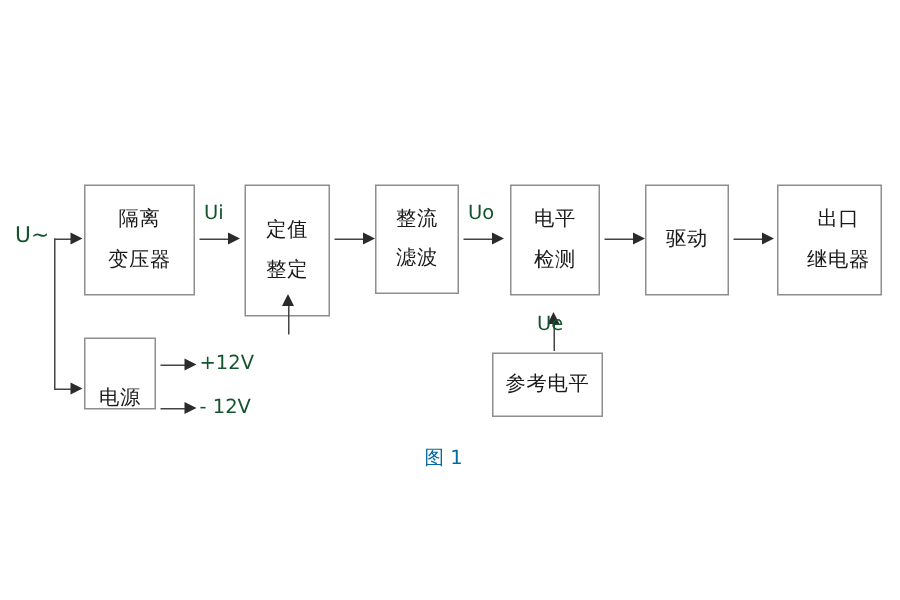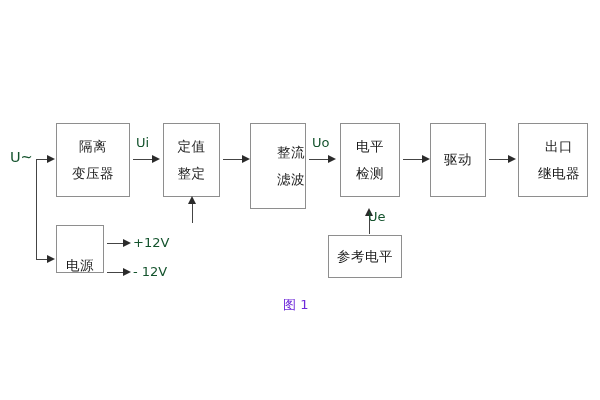--- a/index.html
+++ b/index.html
@@ -67,21 +67,21 @@
   .label {
     position: absolute;
     color: #14532d;
     font-size: 13px;
     white-space: nowrap;
     line-height: 1;
   }
   .label.big { font-size: 14.5px; }
   .caption {
     position: absolute;
-    color: #6d28d9;
+    color: #0369a1;
     font-size: 13px;
     white-space: nowrap;
   }
 </style>
 </head>
 <body>
 
 <div id="canvas">
 
   <div class="label big" style="left:10px; top:150px;">U~</div>
@@ -94,29 +94,29 @@
 
   <div class="block" style="left:56px; top:123px; width:74px; height:74px;">
     <span class="line">隔离</span>
     <span class="line">变压器</span>
   </div>
 
   <div class="label" style="left:136px; top:136px;">Ui</div>
   <div class="hline" style="left:133px; top:159px; width:22px;"></div>
   <div class="arrow-r" style="left:152px; top:155px;"></div>
 
-  <div class="block" style="left:163px; top:123px; width:57px; height:74px;">
+  <div class="block" style="left:163px; top:123px; width:57px; height:88px;">
     <span class="line">定值</span>
     <span class="line">整定</span>
   </div>
 
   <div class="hline" style="left:223px; top:159px; width:22px;"></div>
   <div class="arrow-r" style="left:242px; top:155px;"></div>
 
-  <div class="block" style="left:250px; top:123px; width:56px; height:86px;align-items:flex-end;">
+  <div class="block" style="left:250px; top:123px; width:56px; height:73px;">
     <span class="line">整流</span>
     <span class="line">滤波</span>
   </div>
 
   <div class="label" style="left:312px; top:136px;">Uo</div>
   <div class="hline" style="left:309px; top:159px; width:22px;"></div>
   <div class="arrow-r" style="left:328px; top:155px;"></div>
 
   <div class="block" style="left:340px; top:123px; width:60px; height:74px;">
     <span class="line">电平</span>
@@ -152,17 +152,17 @@
 
 
   <div class="vline" style="left:192px; top:200px; height:23px;"></div>
   <div class="arrow-u" style="left:188px; top:196px;"></div>
 
   <div class="block" style="left:328px; top:235px; width:74px; height:43px;">
     <span class="line">参考电平</span>
   </div>
   <div class="vline" style="left:369px; top:212px; height:22px;"></div>
   <div class="arrow-u" style="left:365px; top:208px;"></div>
-  <div class="label" style="left:368px; top:210px;">Ue</div>
+  <div class="label" style="left:358px; top:210px;">Ue</div>
 
   <div class="caption" style="left:283px; top:296px;">图 1</div>
 
 </div>
 
 </body></html>

